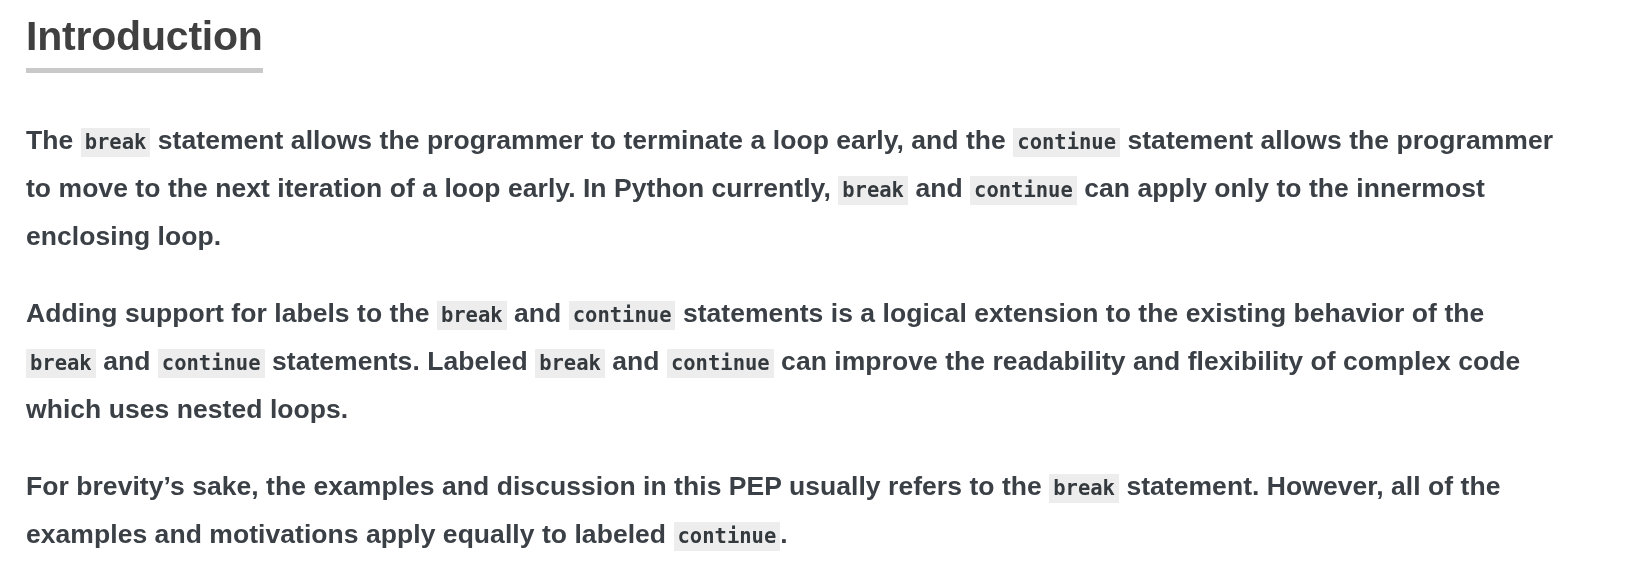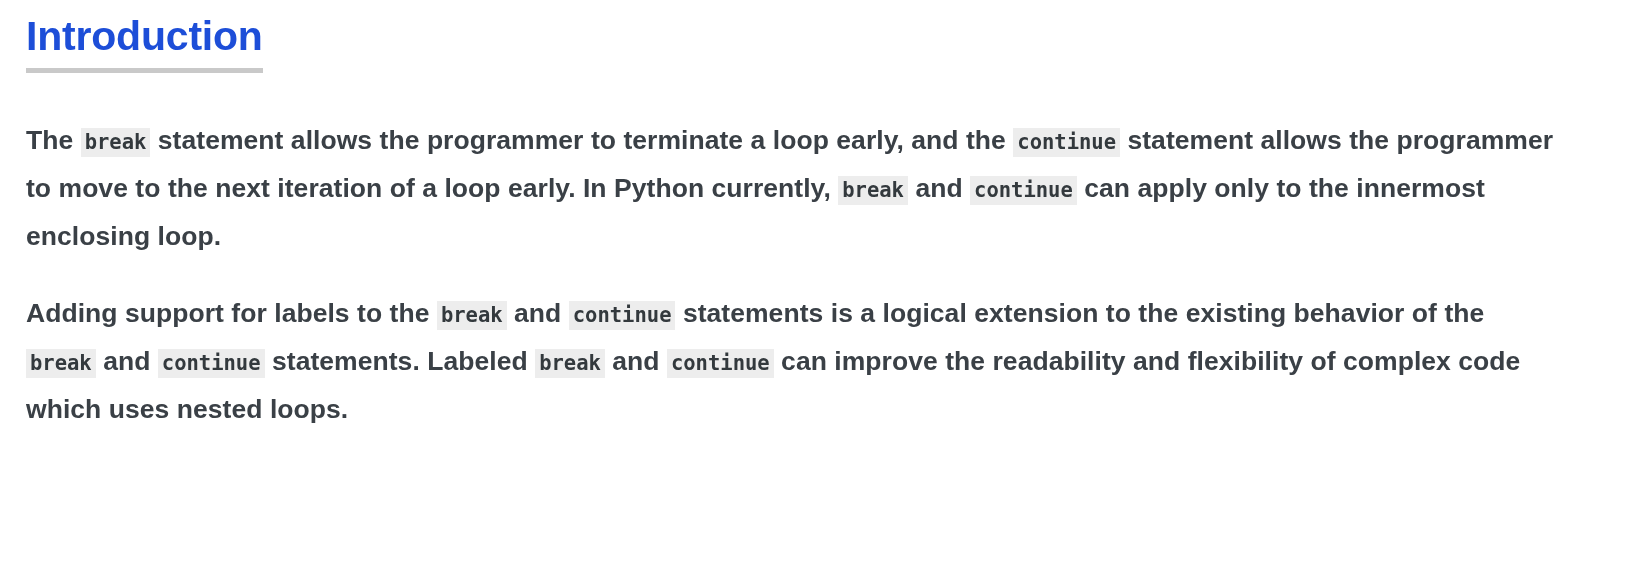--- a/index.html
+++ b/index.html
@@ -23,21 +23,21 @@
 
   h2.section-title {
     margin: 0 0 0 0;
     padding: 0 0 8px 0;
     display: inline-block;
     font-family: "Liberation Sans", sans-serif;
     font-size: 41px;
     line-height: 1.12;
     font-weight: 700;
     letter-spacing: -0.2px;
-    color: #1d4ed8;
+    color: #404040;
     text-decoration: none;
     border-bottom: 5px solid #c9c9c9;
   }
 
   .title-row {
     line-height: 0;
     margin-bottom: 44px;
   }
 
   p.body-text {
@@ -70,15 +70,16 @@
 
 <div class="page">
 
   <div class="title-row">
     <h2 class="section-title">Introduction</h2>
   </div>
 
   <div>
     <p class="body-text">The <code class="inline-code">break</code> statement allows the programmer to terminate a loop early, and the <code class="inline-code">continue</code> statement allows the programmer to move to the next iteration of a loop early. In Python currently, <code class="inline-code">break</code> and <code class="inline-code">continue</code> can apply only to the innermost enclosing loop.</p>
     <p class="body-text">Adding support for labels to the <code class="inline-code">break</code> and <code class="inline-code">continue</code> statements is a logical extension to the existing behavior of the <code class="inline-code">break</code> and <code class="inline-code">continue</code> statements. Labeled <code class="inline-code">break</code> and <code class="inline-code">continue</code> can improve the readability and flexibility of complex code which uses nested loops.</p>
+    <p class="body-text">For brevity’s sake, the examples and discussion in this PEP usually refers to the <code class="inline-code">break</code> statement. However, all of the examples and motivations apply equally to labeled <code class="inline-code">continue</code>.</p>
   </div>
 
 </div>
 
 </body></html>

